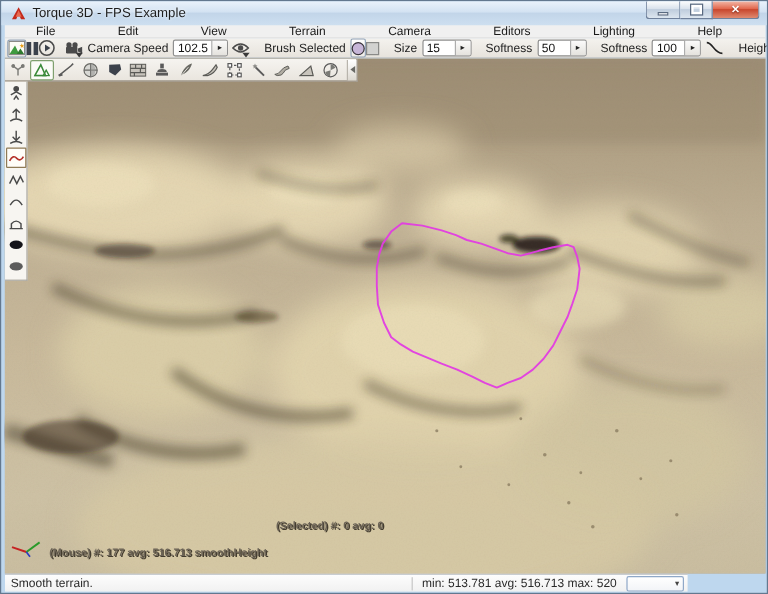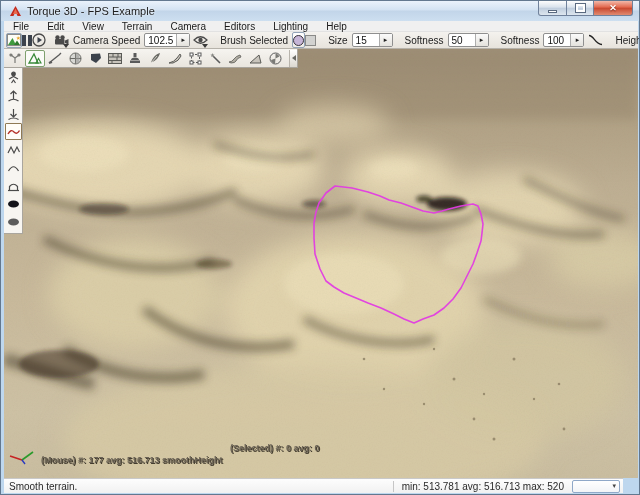--- a/index.html
+++ b/index.html
@@ -17,21 +17,21 @@
   .wc.min{width:29px;border-radius:0 0 0 3px;}
   .wc.max{width:27px;border-left:none;}
   .wc.close{width:39px;border-left:none;border-radius:0 0 3px 0;
       background:linear-gradient(#f2b8a8,#e2674d 45%,#c8472e 50%,#e08a70);color:#fff;font-size:9px;font-weight:bold;text-shadow:0 1px 1px #7a2010;}
   .glyph-min{width:9px;height:3px;background:#fff;border:1px solid #5a6a80;margin-top:6px;}
   .glyph-max{width:9px;height:8px;border:2px solid #fff;outline:1px solid #5a6a80;background:transparent;}
 
   
   .menubar{position:absolute;left:3px;top:20px;width:634px;height:11px;background:#f0f0f0;
     display:flex;align-items:center;border-bottom:1px solid #e2e2e2;}
-  .menu-item{font-size:10px;line-height:11px;color:#1a1a1a;padding:0 9px;}
+  .menu-item{font-size:10px;line-height:11px;color:#1a1a1a;padding:0 26px;}
 
   
   .toolbar1{position:absolute;left:3px;top:31px;width:634px;height:17px;
     background:linear-gradient(#f4f2ee,#e7e3dc);border-bottom:1px solid #b6b2aa;
     display:flex;align-items:center;padding:0 2px;}
   .tsep{width:1px;height:13px;background:#bdb9b1;box-shadow:1px 0 0 #fbfaf8;margin:0 4px;}
   .tbtn{width:18px;height:15px;display:flex;align-items:center;justify-content:center;position:relative;}
   .tbtn.sel{border:1px solid #93a4b8;background:linear-gradient(#ffffff,#ece9e4);border-radius:2px;}
   .tlabel{font-size:10px;color:#222;margin:6px 4px;white-space:nowrap;}
   .spin{display:flex;height:14px;border:1px solid #8f8f8f;background:#fff;border-radius:2px;align-items:stretch;}
@@ -42,41 +42,41 @@
   .brush-btn{width:19px;height:16px;display:flex;align-items:center;justify-content:center;}
   .brush-btn.sel{border:1px solid #93a4b8;background:linear-gradient(#fff,#efece7);border-radius:2px;}
   .ellipse-glyph{width:11px;height:11px;border-radius:50%;background:#c6b5d7;border:1.5px solid #38333b;}
   .box-glyph{width:11px;height:11px;background:#d2d2d0;border:1px solid #8a8a88;}
 
   
   .viewport{position:absolute;left:3px;top:48px;width:634px;height:429px;overflow:hidden;background:#bfb094;}
   .overlay-text{position:absolute;font-size:9px;font-weight:bold;color:#6b6356;
     text-shadow:1px 1px 0 rgba(42,36,26,.85);white-space:nowrap;margin-left:12px;}
   .ot-mouse{left:25px;top:406px;}
-  .ot-selected{left:214px;top:394px;}
+  .ot-selected{left:214px;top:384px;}
   .axis-gizmo{position:absolute;left:4px;top:398px;}
 
   
   .toolbar2{position:absolute;left:3px;top:48px;width:294px;height:19px;
     background:linear-gradient(#f6f4f0,#e9e5de);border-right:1px solid #a9a59d;border-bottom:1px solid #a9a59d;
     display:flex;align-items:center;padding-left:1px;}
   .t2btn{width:20px;height:17px;display:flex;align-items:center;justify-content:center;}
   .t2btn.sel{border:1px solid #7fa06f;background:#fbfbf8;border-radius:2px;width:20px;height:17px;}
   .t2handle{margin-left:auto;width:8px;height:17px;background:linear-gradient(#fff,#dcd8d0);
     border-left:1px solid #b8b4ac;display:flex;align-items:center;justify-content:center;}
   .t2handle:before{content:"";width:0;height:0;border-top:3px solid transparent;border-bottom:3px solid transparent;border-right:4px solid #6a6a66;}
 
   
   .palette{position:absolute;left:3px;top:67px;width:19px;height:166px;background:#f7f5f1;
     border-right:1px solid #aaa69e;border-bottom:1px solid #aaa69e;display:flex;flex-direction:column;align-items:center;padding-top:1px;}
   .pbtn{width:17px;height:17px;display:flex;align-items:center;justify-content:center;margin-bottom:1px;}
   .pbtn.sel{border:1px solid #8f7a55;background:#fffdf8;border-radius:1px;}
 
   
-  .statusbar{position:absolute;left:3px;top:477px;width:619px;height:15px;
+  .statusbar{position:absolute;left:3px;top:477px;width:569px;height:15px;
     background:linear-gradient(#fdfdfd,#f1f1f1);border-top:1px solid #c9c9c9;display:flex;align-items:center;}
   .sb-msg{flex:1;font-size:10px;color:#2a2a2a;padding-left:5px;}
   .sb-sep{width:1px;height:11px;background:#c6c6c6;}
   .sb-stats{font-size:10px;color:#2a2a2a;padding:0 8px;white-space:nowrap;}
   .sb-combo{width:48px;height:13px;margin-right:3px;border:1px solid #8fa8c8;background:linear-gradient(#fff,#f2f4f7);
     border-radius:2px;display:flex;align-items:center;justify-content:flex-end;}
   .sb-combo-arrow{font-size:7px;color:#444;padding-right:3px;}
 </style>
 </head>
 <body>

